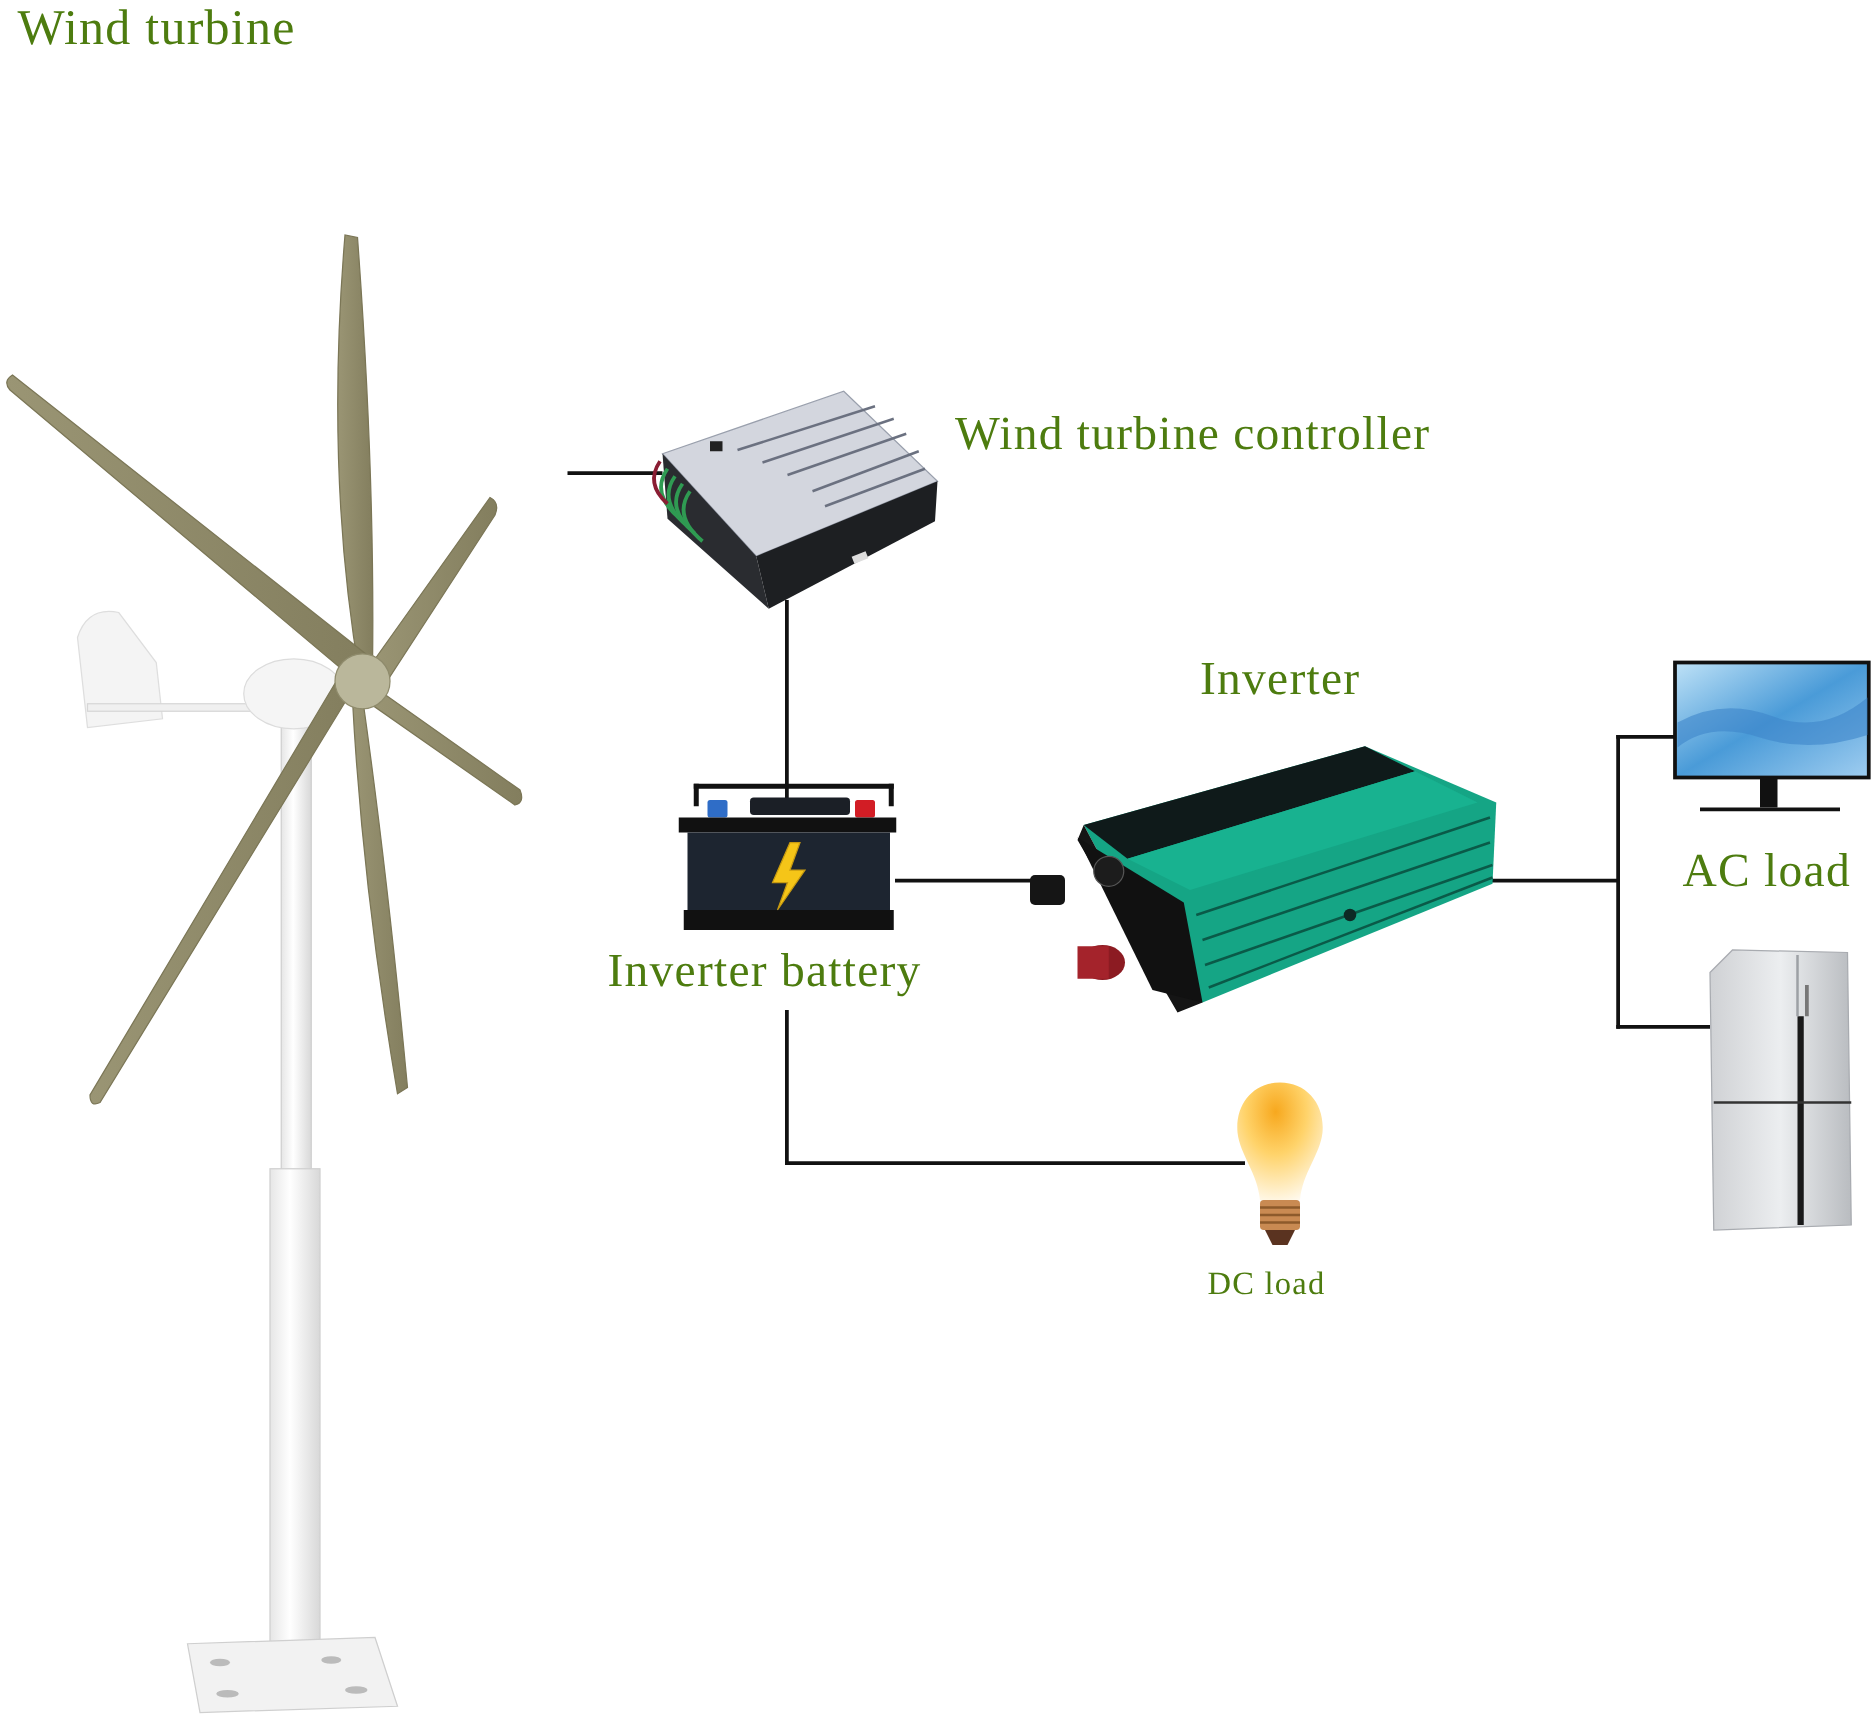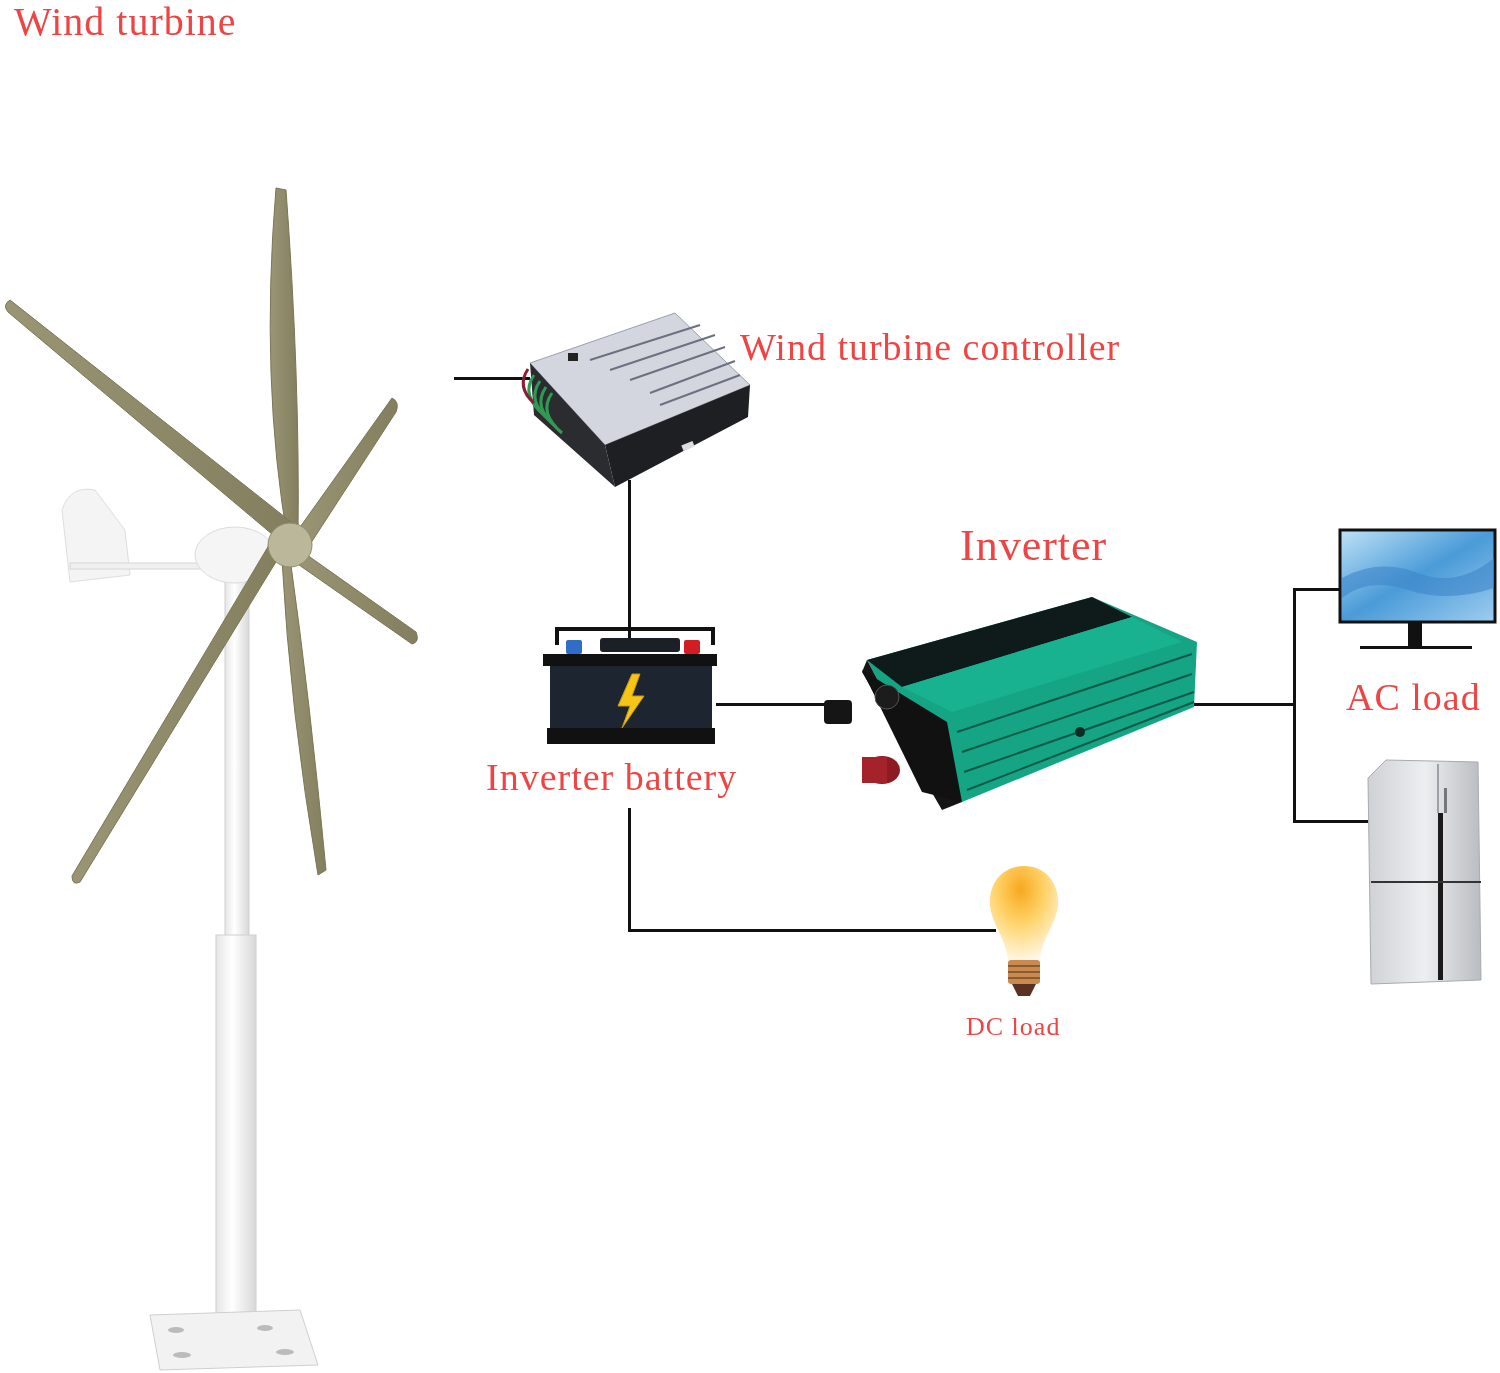--- a/index.html
+++ b/index.html
@@ -1,29 +1,29 @@
 <!DOCTYPE html>
 <html><head>
 <meta charset="utf-8">
 <style>
   html, body { margin: 0; padding: 0; background: #ffffff; }
   body { width: 1500px; height: 1373px; position: relative; overflow: hidden;
          font-family: "Liberation Serif", "DejaVu Serif", serif; color: #111; }
   .label { position: absolute; white-space: nowrap; font-family: "Liberation Serif", "DejaVu Serif", serif;
-           color: #ef4444; letter-spacing: 1px; line-height: 1; }
+           color: #4d7c0f; letter-spacing: 1px; line-height: 1; }
   .wire { position: absolute; background: #111; }
   .comp { position: absolute; }
   svg { display: block; }
 </style>
 </head>
 <body>
 
 <div class="label" style="left:14px; top:2px; font-size:40px;">Wind turbine</div>
-<div class="label" style="left:740px; top:328px; font-size:38px;">Wind turbine controller</div>
-<div class="label" style="left:960px; top:524px; font-size:44px;">Inverter</div>
+<div class="label" style="left:764px; top:328px; font-size:38px;">Wind turbine controller</div>
+<div class="label" style="left:960px; top:524px; font-size:38px;">Inverter</div>
 <div class="label" style="left:486px; top:758px; font-size:38px;">Inverter battery</div>
 <div class="label" style="left:1346px; top:678px; font-size:38px;text-align:right;">AC load</div>
 <div class="label" style="left:966px; top:1014px; font-size:26px;text-align:right;">DC load</div>
 
 <div class="wire" style="left:454px; top:377px; width:76px; height:3px;"></div>
 <div class="wire" style="left:628px; top:480px; width:3px; height:160px;"></div>
 <div class="wire" style="left:716px; top:703px; width:120px; height:3px;"></div>
 <div class="wire" style="left:1190px; top:703px; width:104px; height:3px;"></div>
 <div class="wire" style="left:1293px; top:588px; width:3px; height:235px;"></div>
 <div class="wire" style="left:1293px; top:588px; width:48px; height:3px;"></div>

